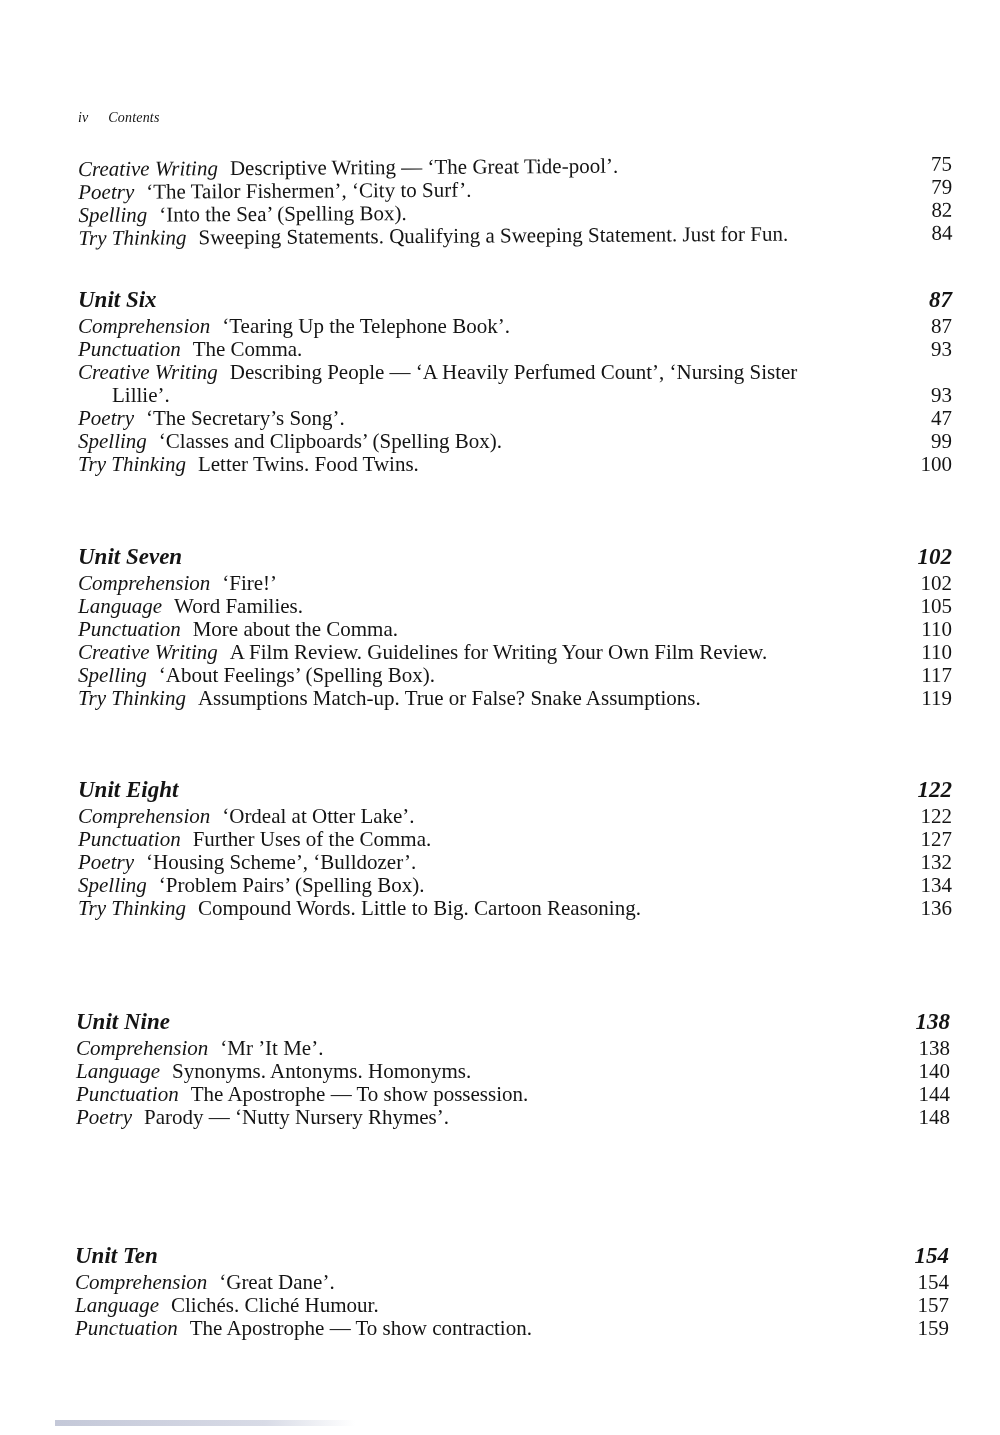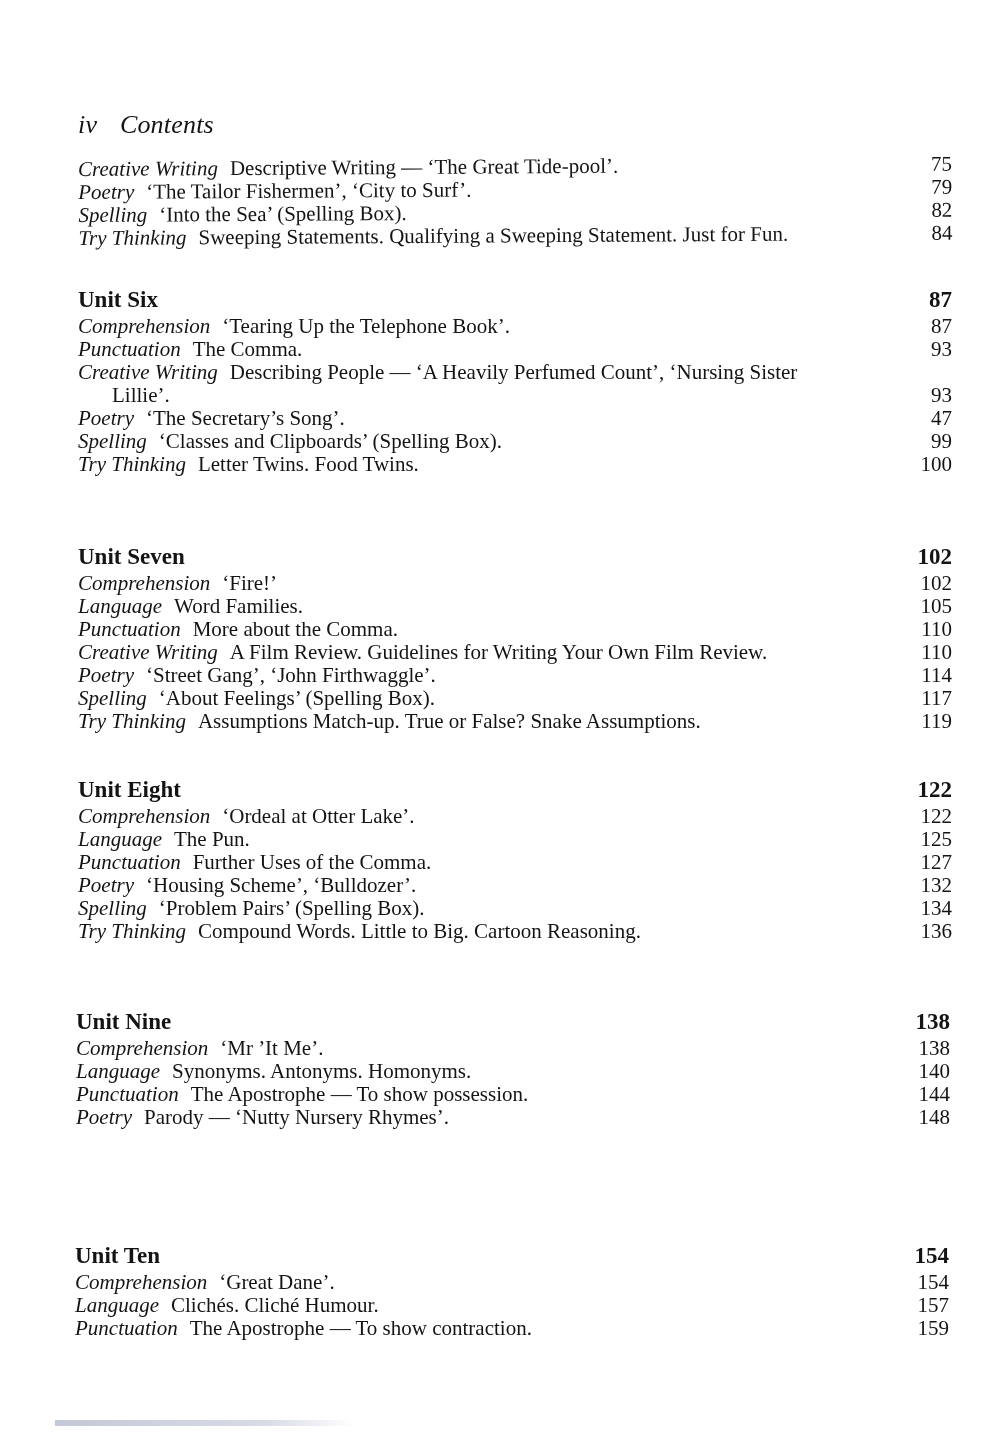--- a/index.html
+++ b/index.html
@@ -3,35 +3,35 @@
   <meta charset="utf-8">
   <style>
     html, body { margin: 0; padding: 0; background: #ffffff; }
     body {
       width: 1000px; height: 1435px; position: relative; overflow: hidden;
       font-family: "Liberation Serif", "DejaVu Serif", serif;
       color: #141414;
     }
     .running-head {
       position: absolute; left: 78px; top: 110px;
-      font-style: italic; font-size: 26px; letter-spacing: 0.2px;
+      font-style: italic; font-size: 14px; letter-spacing: 0.2px;
     }
     .running-head .folio { margin-right: 16px; }
     .block { position: absolute; left: 78px; width: 874px; }
     .row {
       display: flex; align-items: flex-end; justify-content: space-between;
       font-size: 21px; line-height: 23px;
     }
     .row .left { flex: 1; padding-right: 20px; }
     .row .cat { font-style: italic; margin-right: 12px; }
     .row .page { text-align: right; min-width: 40px; }
     .row.wrap .left { text-indent: -34px; padding-left: 34px; }
     .unit-head {
       display: flex; justify-content: space-between; align-items: flex-start;
-      font-weight: bold; font-size: 23px; line-height: 26px; margin-bottom: 2px;
+      font-weight: bold; font-size: 23px; line-height: 26px; margin-bottom: 2px; font-style: italic;
     }
     #block-cont { top: 158px; transform: rotate(-0.35deg); transform-origin: left top; }
     #block-u6 { top: 287px; }
     #block-u7 { top: 544px; }
     #block-u8 { top: 777px; }
     #block-u9 { top: 1009px; left: 76px; }
     #block-u10 { top: 1243px; left: 75px; }
     .scan-edge {
       position: absolute; left: 55px; top: 1420px; width: 300px; height: 6px;
       background: linear-gradient(90deg, #c4c8d8, #d8dbe6 70%, rgba(255,255,255,0));
@@ -110,47 +110,39 @@
     </div>
   <div class="row">
       <span class="left"><span class="cat">Punctuation</span><span>More about the Comma.</span></span>
       <span class="page">110</span>
     </div>
   <div class="row">
       <span class="left"><span class="cat">Creative Writing</span><span>A Film Review. Guidelines for Writing Your Own Film Review.</span></span>
       <span class="page">110</span>
     </div>
   <div class="row">
-      <span class="left"><span class="cat">Poetry</span><span>‘Street Gang’, ‘John Firthwaggle’.</span></span>
-      <span class="page">114</span>
-    </div>
-  <div class="row">
       <span class="left"><span class="cat">Spelling</span><span>‘About Feelings’ (Spelling Box).</span></span>
       <span class="page">117</span>
     </div>
   <div class="row">
       <span class="left"><span class="cat">Try Thinking</span><span>Assumptions Match-up. True or False? Snake Assumptions.</span></span>
       <span class="page">119</span>
     </div>
 </div>
 
 <div class="block" id="block-u8">
   <div class="unit-head">
       <span>Unit Eight</span>
       <span>122</span>
     </div>
   <div class="row">
       <span class="left"><span class="cat">Comprehension</span><span>‘Ordeal at Otter Lake’.</span></span>
       <span class="page">122</span>
     </div>
   <div class="row">
-      <span class="left"><span class="cat">Language</span><span>The Pun.</span></span>
-      <span class="page">125</span>
-    </div>
-  <div class="row">
       <span class="left"><span class="cat">Punctuation</span><span>Further Uses of the Comma.</span></span>
       <span class="page">127</span>
     </div>
   <div class="row">
       <span class="left"><span class="cat">Poetry</span><span>‘Housing Scheme’, ‘Bulldozer’.</span></span>
       <span class="page">132</span>
     </div>
   <div class="row">
       <span class="left"><span class="cat">Spelling</span><span>‘Problem Pairs’ (Spelling Box).</span></span>
       <span class="page">134</span>

